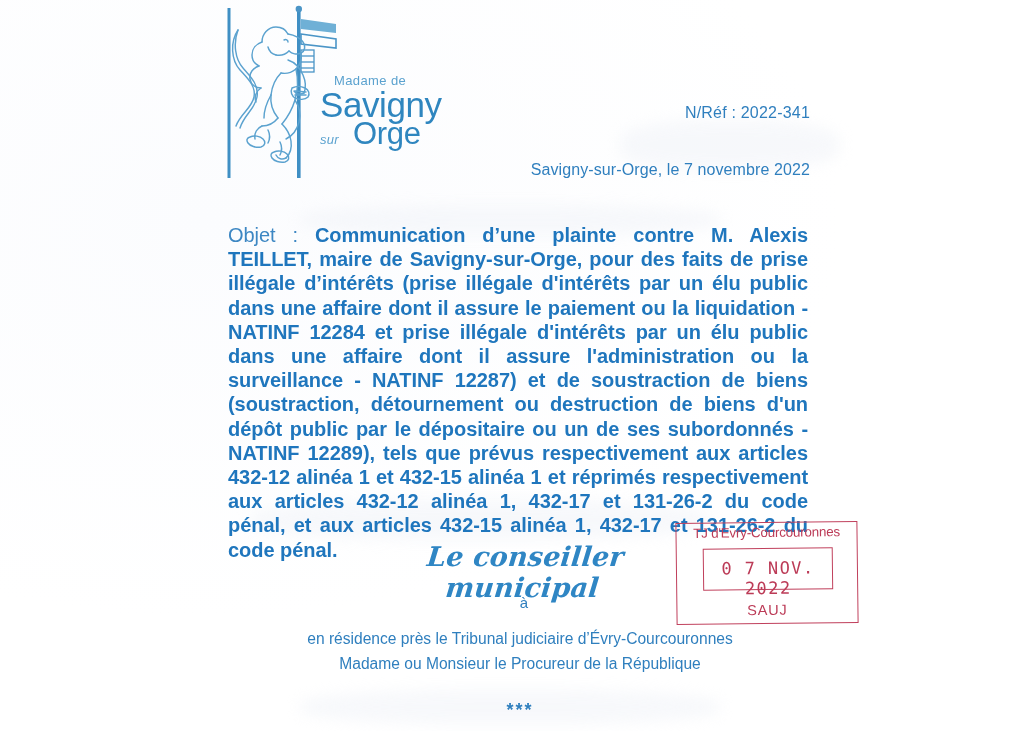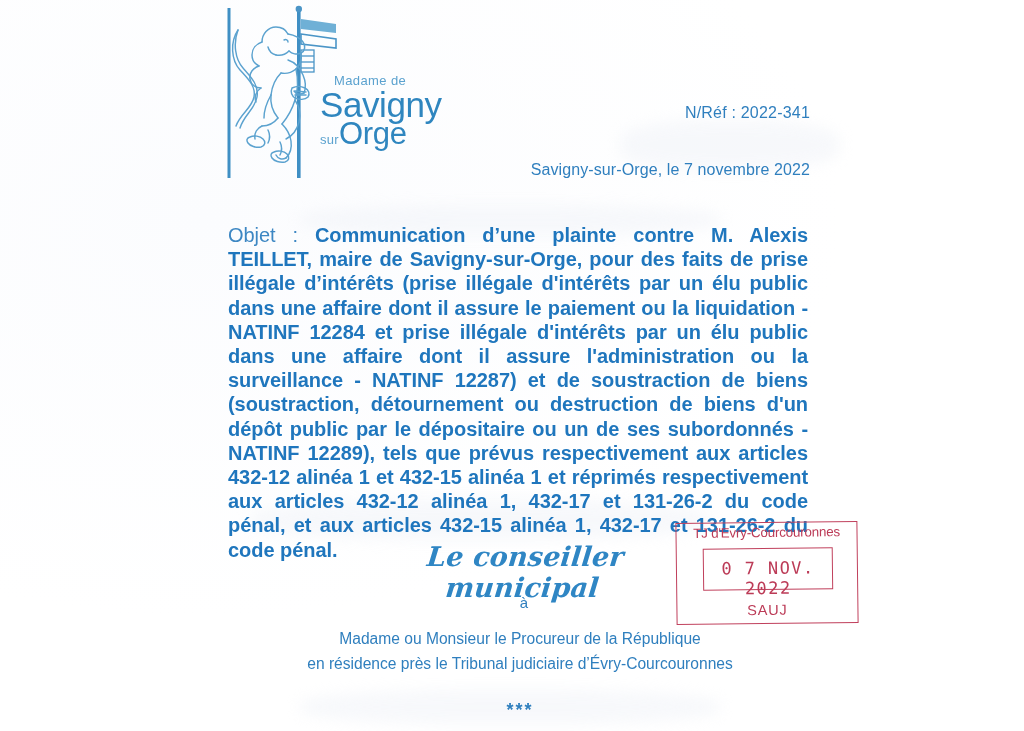--- a/index.html
+++ b/index.html
@@ -22,22 +22,22 @@
   
   .showthrough{position:absolute;background:#eef1f7;opacity:.45;filter:blur(7px);border-radius:40%;pointer-events:none;}
 
   
   .logo-block{position:absolute;left:224px;top:2px;width:200px;height:182px;}
   .logo-svg{position:absolute;left:0;top:0;}
   .wordmark{position:absolute;left:96px;top:72px;width:104px;color:#3f8fc4;}
   .wm-ville{font-size:13px;letter-spacing:.4px;color:#5ba2cf;text-align:left;padding-left:14px;line-height:1;}
   .wm-savigny{font-size:35px;line-height:.98;letter-spacing:-.4px;color:#2f86bf;font-weight:400;margin-top:1px;text-align:right;}
   .wm-row{display:flex;align-items:baseline;margin-top:-4px;}
-  .wm-sur{font-size:13px;color:#5ba2cf;letter-spacing:.3px;}
-  .wm-orge{font-size:31px;color:#2f86bf;letter-spacing:-.3px;margin-left:0;line-height:1;}
+  .wm-sur{font-size:13px;color:#5ba2cf;letter-spacing:.3px;font-style:italic;}
+  .wm-orge{font-size:31px;color:#2f86bf;letter-spacing:-.3px;margin-left:14px;line-height:1;}
 
   
   .org-title{
     position:absolute;left:418px;top:38px;width:392px;
     text-align:right;color:#2a7cc0;font-weight:bold;
     font-size:16.5px;line-height:1.38;letter-spacing:.1px;
   }
   .ref-line{
     position:absolute;left:418px;top:104px;width:392px;
     text-align:right;color:#2f7fbe;font-size:16px;letter-spacing:.2px;
@@ -203,22 +203,22 @@
   <div class="place-date">Savigny-sur-Orge, le 7 novembre 2022</div>
 
   <div class="objet">
     <span class="lbl">Objet :</span>
     <span>Communication d’une plainte contre M. Alexis TEILLET, maire de Savigny-sur-Orge, pour des faits de prise illégale d’intérêts (prise illégale d'intérêts par un élu public dans une affaire dont il assure le paiement ou la liquidation - NATINF 12284 et prise illégale d'intérêts par un élu public dans une affaire dont il assure l'administration ou la surveillance - NATINF 12287) et de soustraction de biens (soustraction, détournement ou destruction de biens d'un dépôt public par le dépositaire ou un de ses subordonnés - NATINF 12289), tels que prévus respectivement aux articles 432-12 alinéa 1 et 432-15 alinéa 1 et réprimés respectivement aux articles 432-12 alinéa 1, 432-17 et 131-26-2 du code pénal, et aux articles 432-15 alinéa 1, 432-17 et 131-26-2 du code pénal.</span>
   </div>
 
   <div class="signature">Le conseiller municipal</div>
   <div class="a-line">à</div>
   <div class="addressee">
+    <div>en résidence près le Tribunal judiciaire d’Évry-Courcouronnes</div>
     <div>Madame ou Monsieur le Procureur de la République</div>
-    <div>en résidence près le Tribunal judiciaire d’Évry-Courcouronnes</div>
   </div>
   <div class="stars">***</div>
 
   <div class="stamp">
     <div class="stamp-top">TJ d'Evry-Courcouronnes</div>
     <div class="stamp-inner">
       <div class="stamp-date">0 7 NOV. 2022</div>
     </div>
     <div class="stamp-bottom">SAUJ</div>
   </div>

